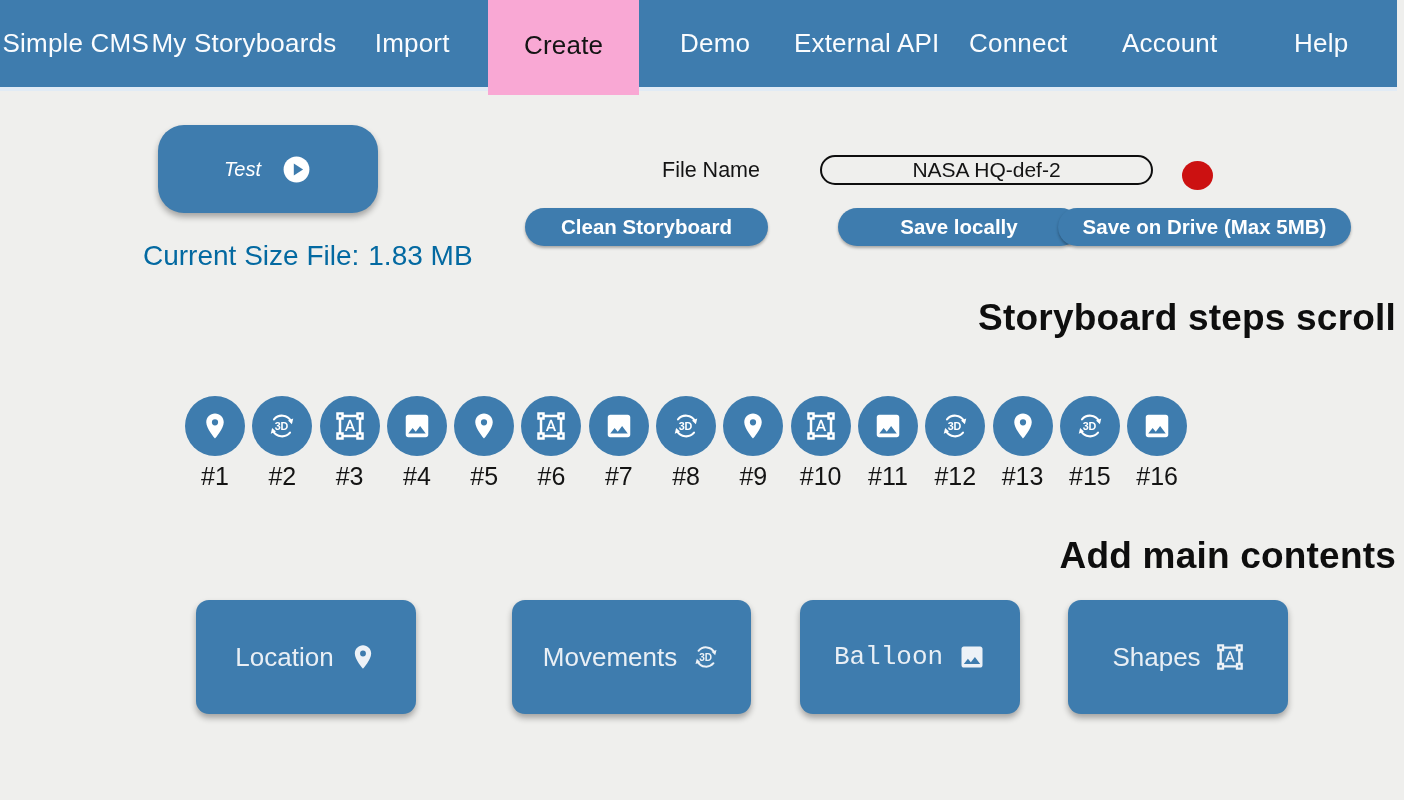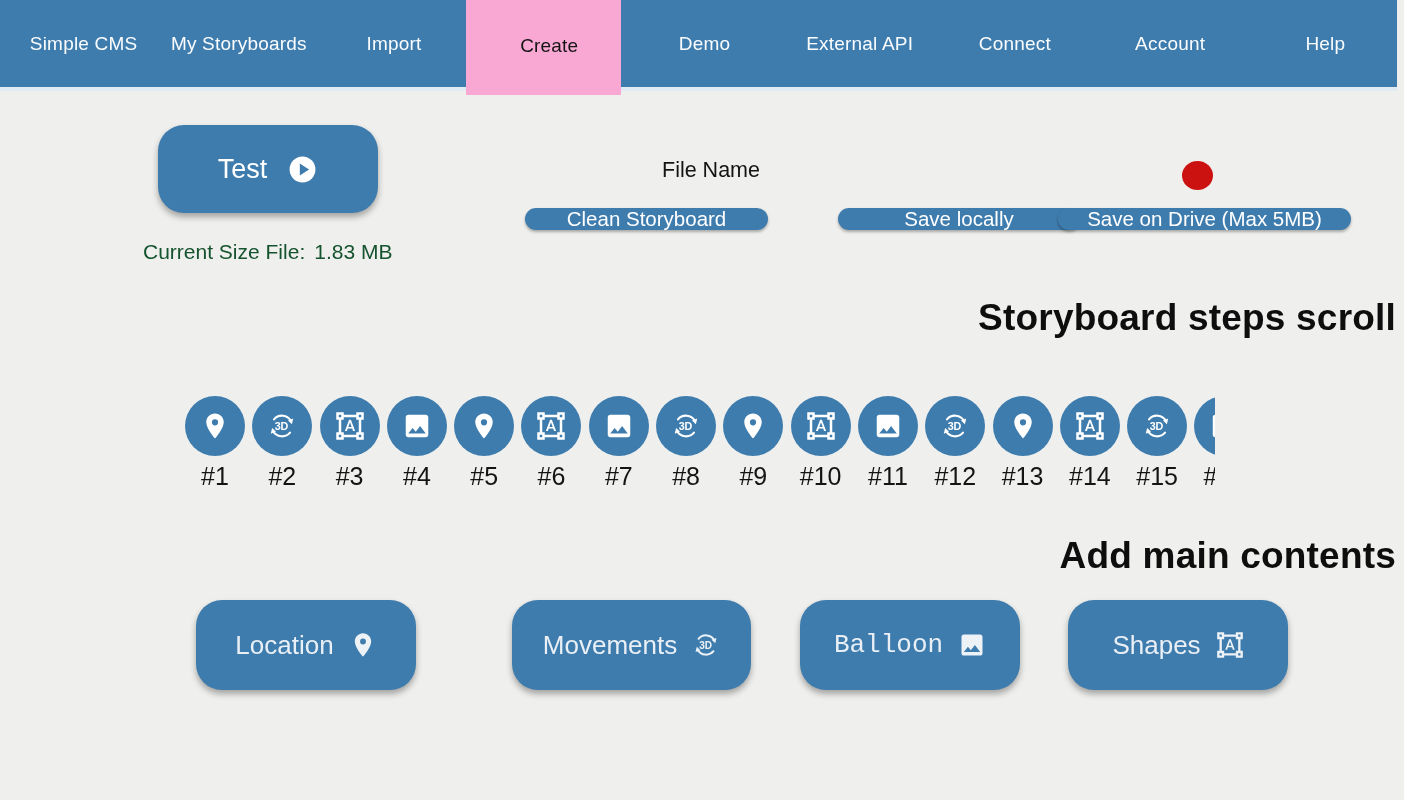--- a/index.html
+++ b/index.html
@@ -15,70 +15,71 @@
   .navbar {
     position: absolute; top: 0; left: 0; width: 1404px; height: 95px;
     display: flex; padding-right: 7px;
   }
   .nav-item {
     flex: 1; height: 91px;
     background: #3E7CAE;
     border-bottom: 4px solid #E1EBF5;
     color: #FAFCFE;
     display: flex; align-items: center; justify-content: center;
-    font-size: 19px; letter-spacing: 0.2px;
-    cursor: pointer; white-space: nowrap; padding-left: 12px;
+    font-size: 26px; letter-spacing: 0.2px;
+    cursor: pointer; white-space: nowrap;
   }
   .nav-item.active {
     background: #f9a8d4; color: #141414;
     height: 95px; border-bottom: none; padding-bottom: 4px;
   }
 
   
   .blue { background: #3E7CAE; color: #FFFFFF; }
 
   .test-btn {
     position: absolute; left: 158px; top: 125px; width: 220px; height: 88px;
     border-radius: 26px; border: none;
     display: flex; align-items: center; justify-content: center; gap: 20px;
-    font-size: 27px; font-family: inherit;
+    font-size: 20px; font-family: inherit;
     box-shadow: 0 4px 6px rgba(0,0,0,0.32);
     cursor: pointer;
+    font-style: italic;
   }
   .test-btn .icon svg { width: 31px; height: 31px; display: block; }
 
   .size-line {
     position: absolute; left: 143px; top: 240px; width: 300px;
-    font-size: 21px; color: #14532d; white-space: nowrap;
+    font-size: 28px; color: #0369a1; white-space: nowrap;
   }
   .size-line .val { margin-left: 9px; }
 
   .file-label {
     position: absolute; left: 662px; top: 158px;
     font-size: 21.5px; color: #141414;
   }
   .file-input {
     position: absolute; left: 820px; top: 155px; width: 333px; height: 30px;
     border: 2px solid #0E0E0E; border-radius: 15px;
     background: transparent; text-align: center;
     font-size: 21px; font-family: inherit; color: #141414;
     outline: none;
   }
   .red-dot {
     position: absolute; left: 1182px; top: 161px; width: 31px; height: 29px;
     border-radius: 50%;
   }
 
   .pill-btn {
-    position: absolute; top: 208px; height: 22px;
+    position: absolute; top: 208px; height: 38px;
     border: none; border-radius: 19px;
     font-size: 20.5px; font-family: inherit;
     display: flex; align-items: center; justify-content: center;
     box-shadow: 0 2px 3px rgba(0,0,0,0.3);
-    cursor: pointer; white-space: nowrap;
+    cursor: pointer; white-space: nowrap; font-weight: bold;
   }
   .pill-clean { left: 525px; width: 243px; }
   .pill-local { left: 795px; width: 242px; margin-left: 43px; }
   .pill-drive { left: 1058px; width: 293px; }
 
   
   .heading {
     position: absolute; left: 0; width: 1396px; text-align: right;
     font-size: 37px; color: #0E0E0E; letter-spacing: 0.2px;
   }
@@ -95,22 +96,22 @@
   .step-circle {
     width: 60px; height: 60px; border-radius: 50%;
     display: flex; align-items: center; justify-content: center;
     cursor: pointer;
   }
   .step-circle .icon svg { width: 30px; height: 30px; display: block; color: #fff; }
   .step-label { margin-top: 6px; font-size: 25px; color: #141414; white-space: nowrap; }
 
   
   .content-btn {
-    position: absolute; top: 600px; height: 90px;
-    border: none; border-radius: 26px;
+    position: absolute; top: 600px; height: 114px;
+    border: none; border-radius: 13px;
     display: flex; align-items: center; justify-content: center; gap: 15px;
     font-size: 26px; font-family: inherit; color: #E9EFF5;
     box-shadow: 0 4px 6px rgba(0,0,0,0.32);
     cursor: pointer; white-space: nowrap;
   }
   .content-btn .icon svg { width: 28px; height: 28px; display: block; color: #EDF2F7; }
   .cb-0 { left: 196px; width: 220px; }
   .cb-1 { left: 512px; width: 239px; text-align: right; }
   .cb-2 { left: 800px; width: 220px; font-family: Liberation Mono, monospace; }
   .cb-3 { left: 1068px; width: 220px; }
@@ -142,20 +143,21 @@
           <path d="M9.9 7.4v9.2l7.2-4.6z" fill="#3E7CAE"></path>
         </svg>
     </span>
   </button>
 
   <div class="size-line">
     <span>Current Size File:</span><span class="val">1.83 MB</span>
   </div>
 
   <span class="file-label">File Name</span>
+  <input class="file-input" type="text" value="NASA HQ-def-2" style="">
   <div class="red-dot" style="background: rgb(204, 17, 17);"></div>
 
   <button class="pill-btn pill-clean blue">Clean Storyboard</button>
   <button class="pill-btn pill-local blue">Save locally</button>
   <button class="pill-btn pill-drive blue">Save on Drive (Max 5MB)</button>
 
   <h1 class="heading h-steps">Storyboard steps scroll</h1>
   <div class="steps-viewport">
     <div class="steps-row">
         <div class="step">
@@ -298,30 +300,20 @@
         </div>
         <div class="step">
           <div class="step-circle blue">
             <span class="icon">
               <svg viewBox="0 0 24 24">
                 <path fill="currentColor" d="M12 2C8.13 2 5 5.13 5 9c0 5.25 7 13 7 13s7-7.75 7-13c0-3.87-3.13-7-7-7zm0 9.5a2.5 2.5 0 1 1 0-5 2.5 2.5 0 0 1 0 5z"></path>
               </svg>
             </span>
           </div>
           <div class="step-label">#13</div>
-        </div>
-        <div class="step">
-          <div class="step-circle blue">
-            <span class="icon">
-              <svg viewBox="0 0 24 24">
-                <path fill="currentColor" d="M23 7V1h-6v2H7V1H1v6h2v10H1v6h6v-2h10v2h6v-6h-2V7h2zM3 3h2v2H3V3zm2 18H3v-2h2v2zm12-2H7v-2H5V7h2V5h10v2h2v10h-2v2zm4 2h-2v-2h2v2zM19 5V3h2v2h-2zm-5.27 9h-3.49l-.73 2H7.89l3.4-9h1.4l3.41 9h-1.63l-.74-2zm-3.04-1.26h2.61L12 8.91l-1.31 3.83z"></path>
-              </svg>
-            </span>
-          </div>
-          <div class="step-label">#14</div>
         </div>
         <div class="step">
           <div class="step-circle blue">
             <span class="icon">
               <svg viewBox="0 0 24 24">
                 <g fill="none" stroke="currentColor" stroke-width="1.7" stroke-linecap="round">
                   <path d="M5.6 6.7 A8.3 8.3 0 0 1 19.2 8.0"></path>
                   <path d="M18.4 17.3 A8.3 8.3 0 0 1 4.8 16.0"></path>
                 </g>
                 <path fill="currentColor" d="M21.0 5.9 L19.9 10.5 L16.8 7.6 Z"></path>

